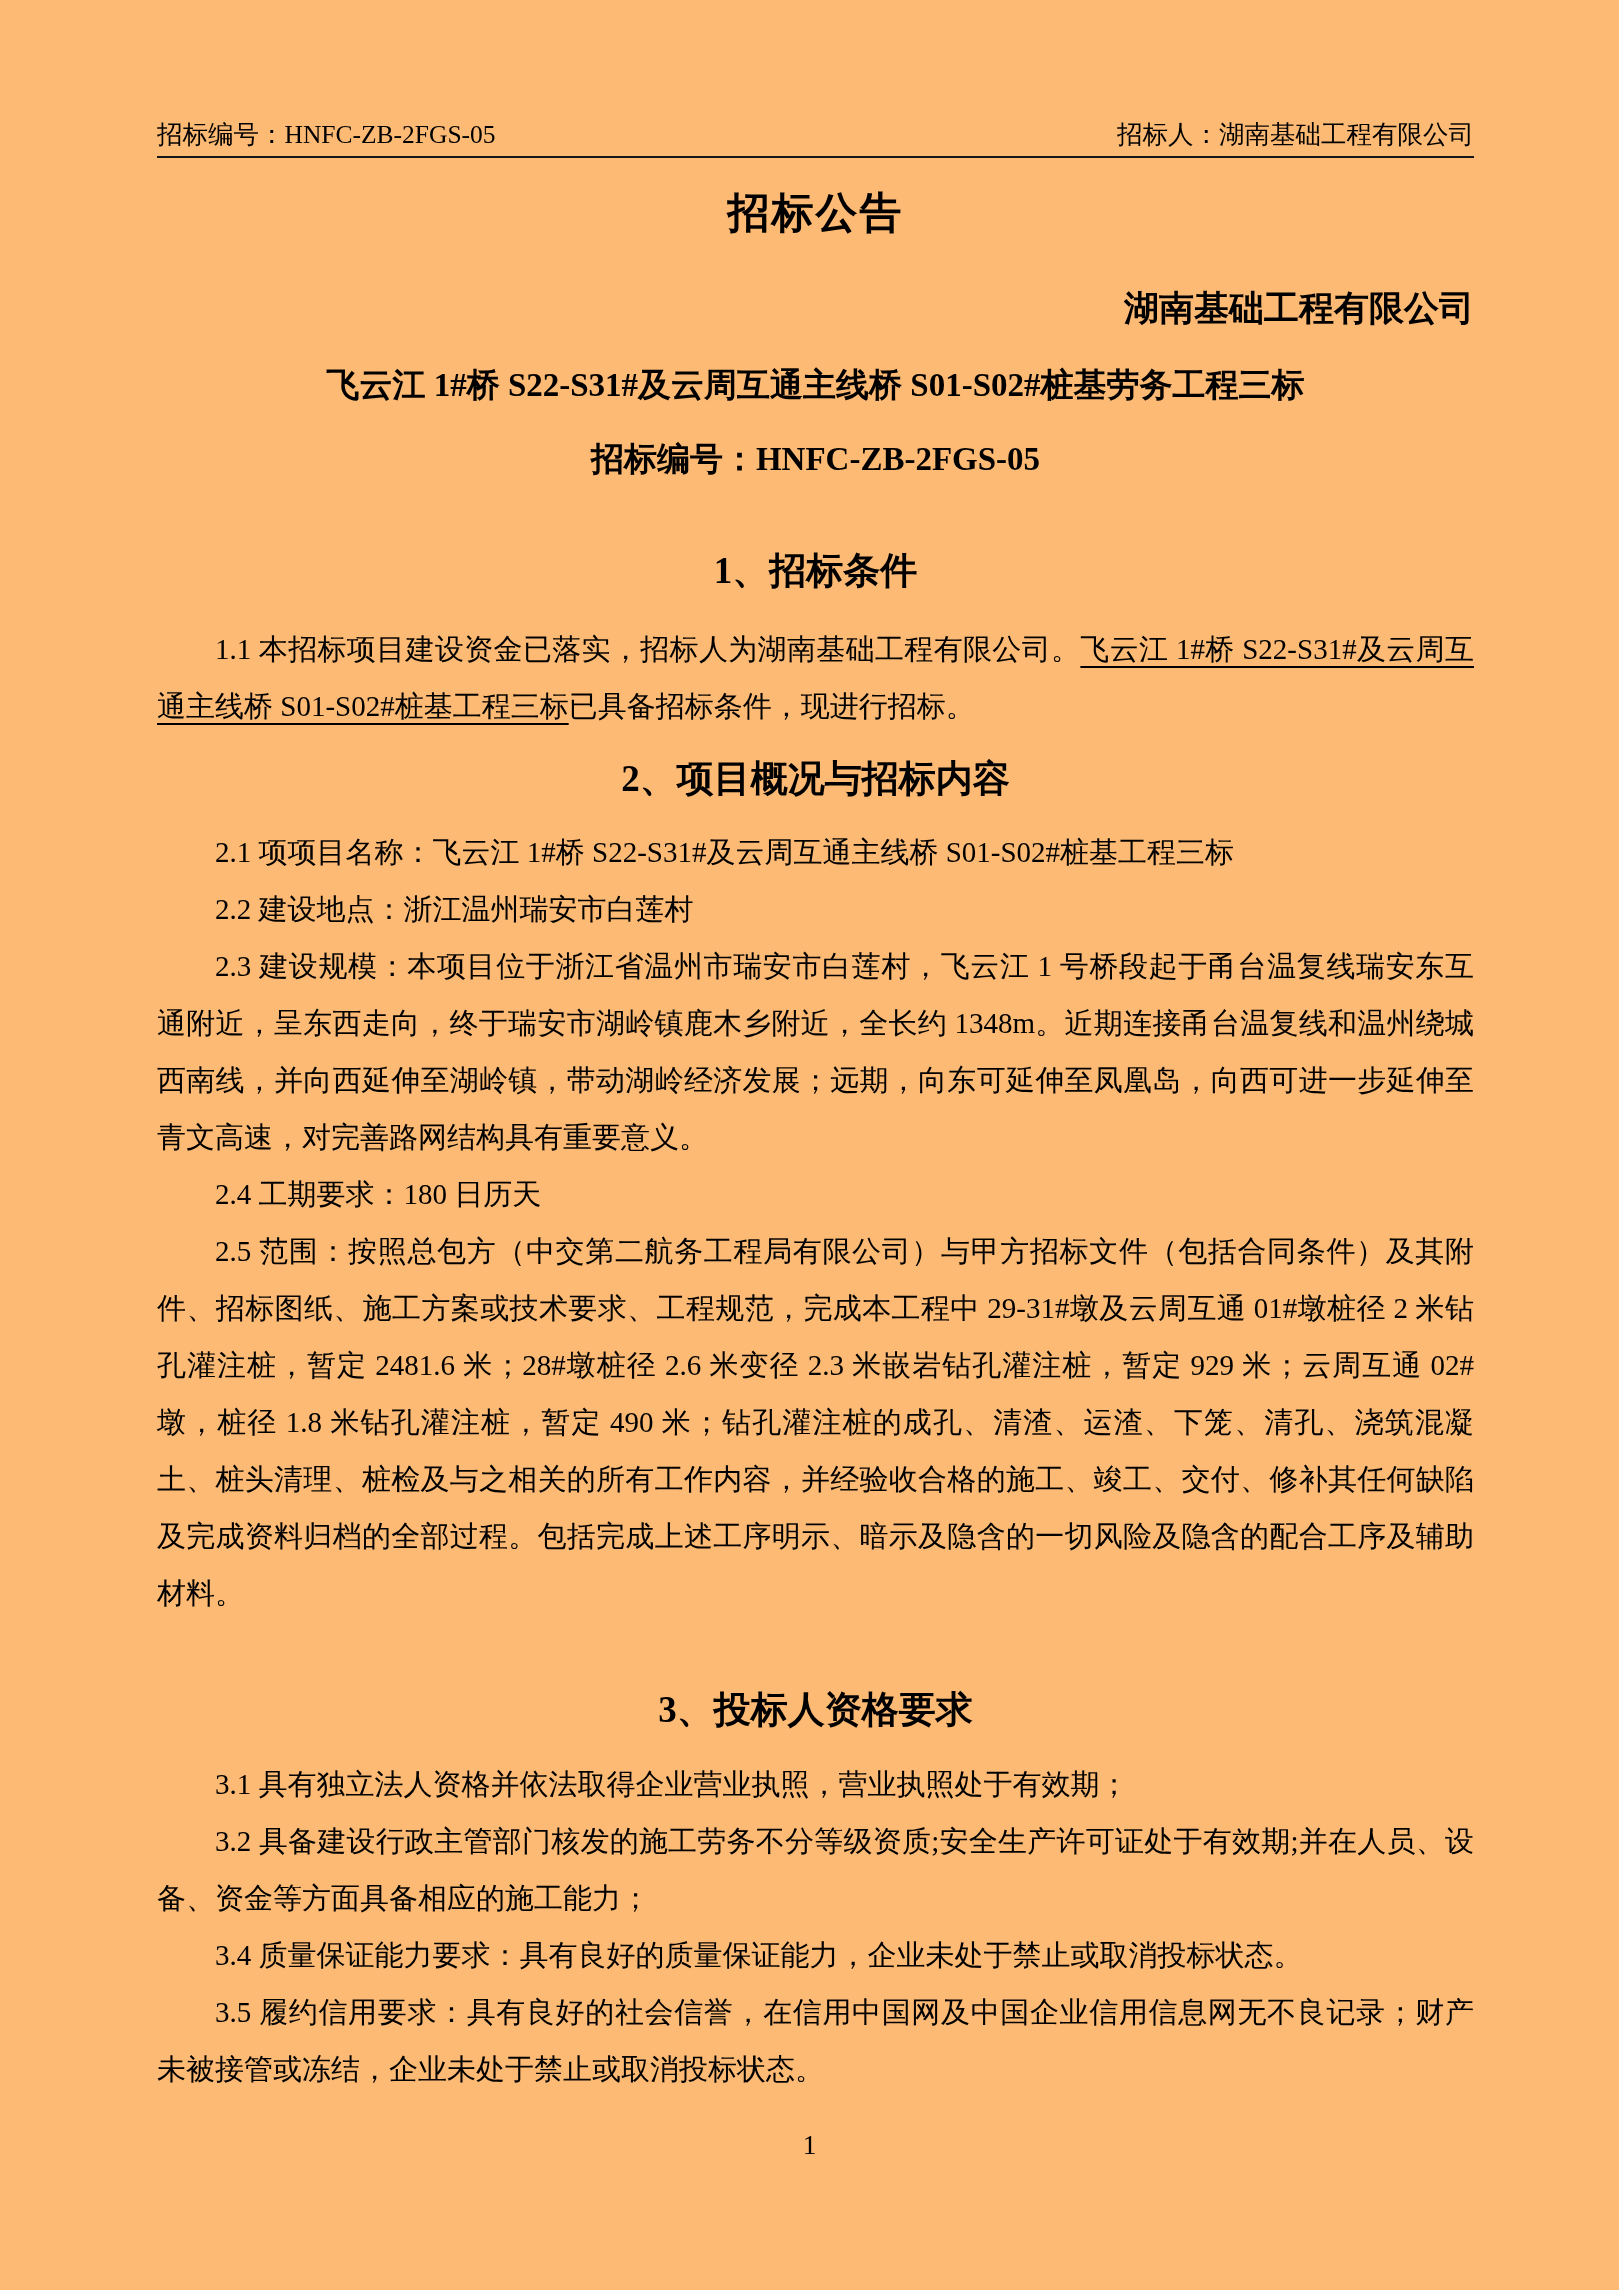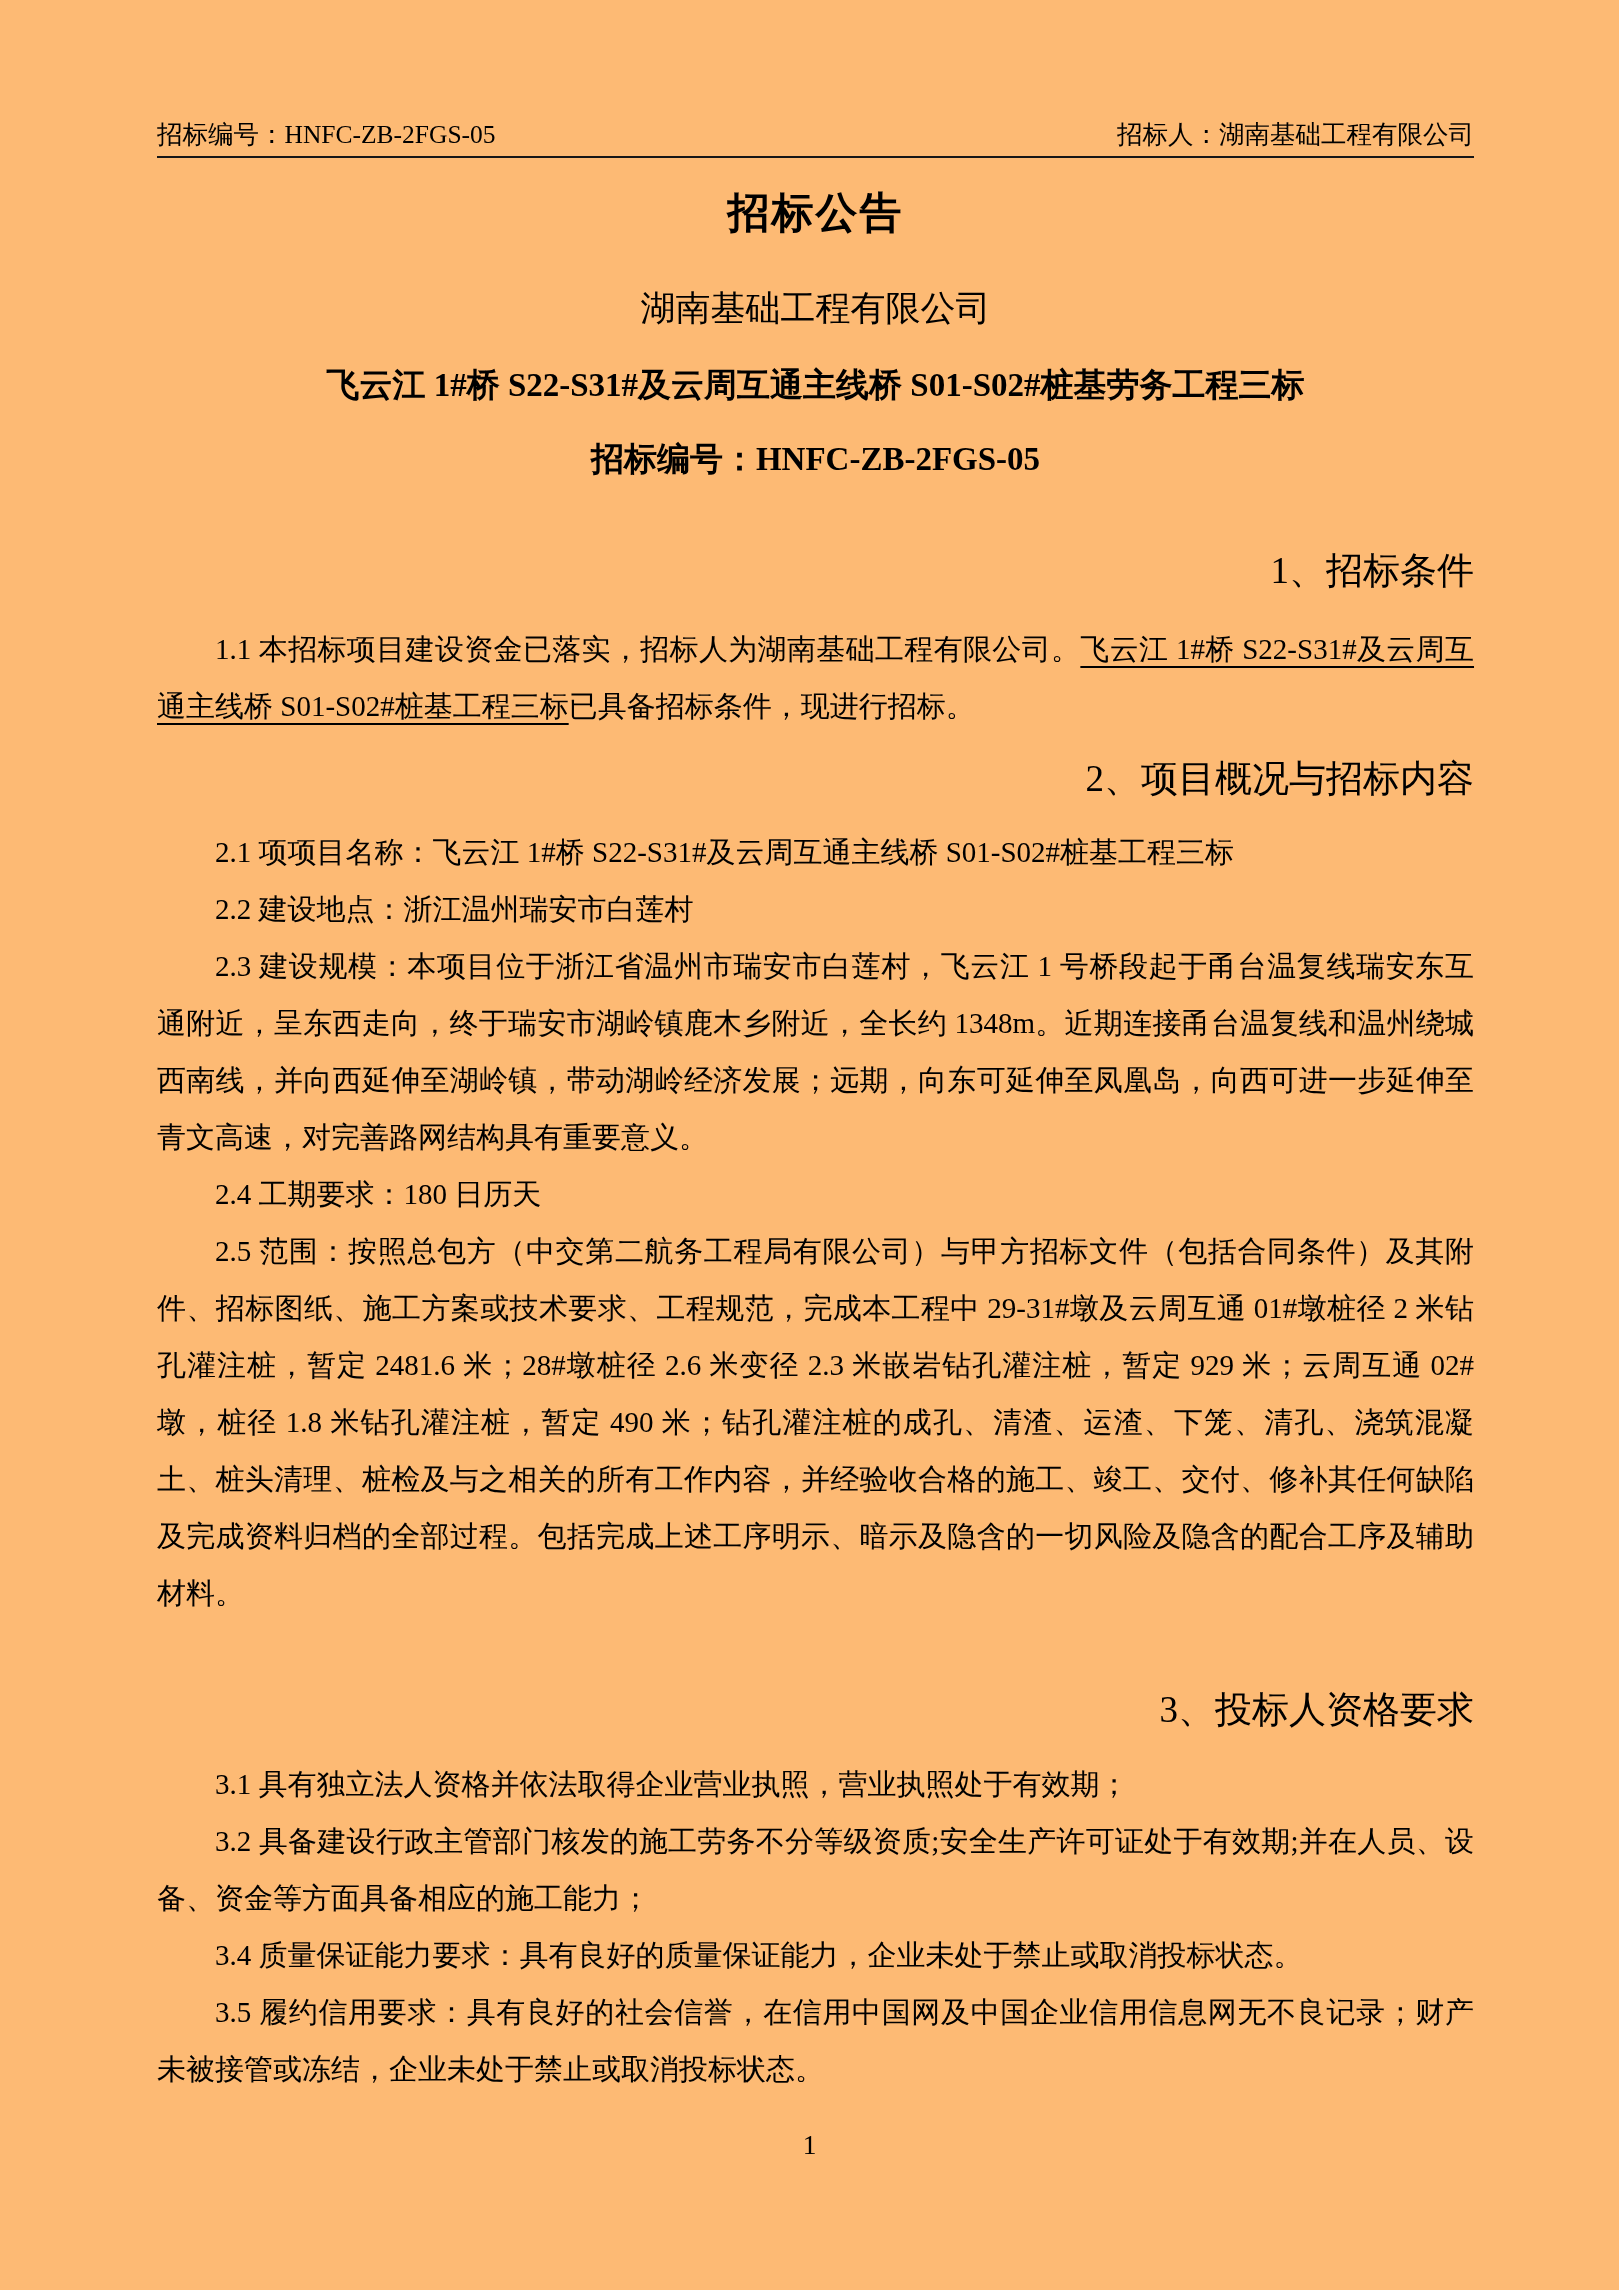--- a/index.html
+++ b/index.html
@@ -23,35 +23,35 @@
   .content {
     position:absolute; top:181px; left:157px; right:145px;
     text-align:justify;
   }
   .doc-title {
     margin:7.8px 0 0 0; text-align:center;
     font-size:42px; line-height:49px; font-weight:bold;
     letter-spacing:2px;
   }
   .company-line {
-    margin:49px 0 0 0; text-align:center;
-    font-size:35px; line-height:43px; font-weight:normal;
+    margin:49px 0 0 0; text-align:right;
+    font-size:35px; line-height:43px; font-weight:bold;
   }
   .project-line {
     margin:35px 0 0 0; text-align:center;
     font-size:33px; line-height:41px; font-weight:bold;
   }
   .tenderno-line {
     margin:33px 0 0 0; text-align:center;
     font-size:33px; line-height:41px; font-weight:bold;
   }
   .section-heading {
-    font-size:37px; line-height:47px; font-weight:normal;
+    font-size:37px; line-height:47px; font-weight:bold;
     margin:67px 0 27.4px 0;
-    text-align:right;
+    text-align:center;
   }
   .section-heading.h2 { margin-top:20px; margin-bottom:21.6px; }
   .section-heading.h3 { margin-top:64px; margin-bottom:23.5px; }
   .body-par {
     font-size:29px; line-height:57px;
     margin:0; text-indent:2em;
     word-break:break-all;
   }
   .u {
     text-decoration:underline;

